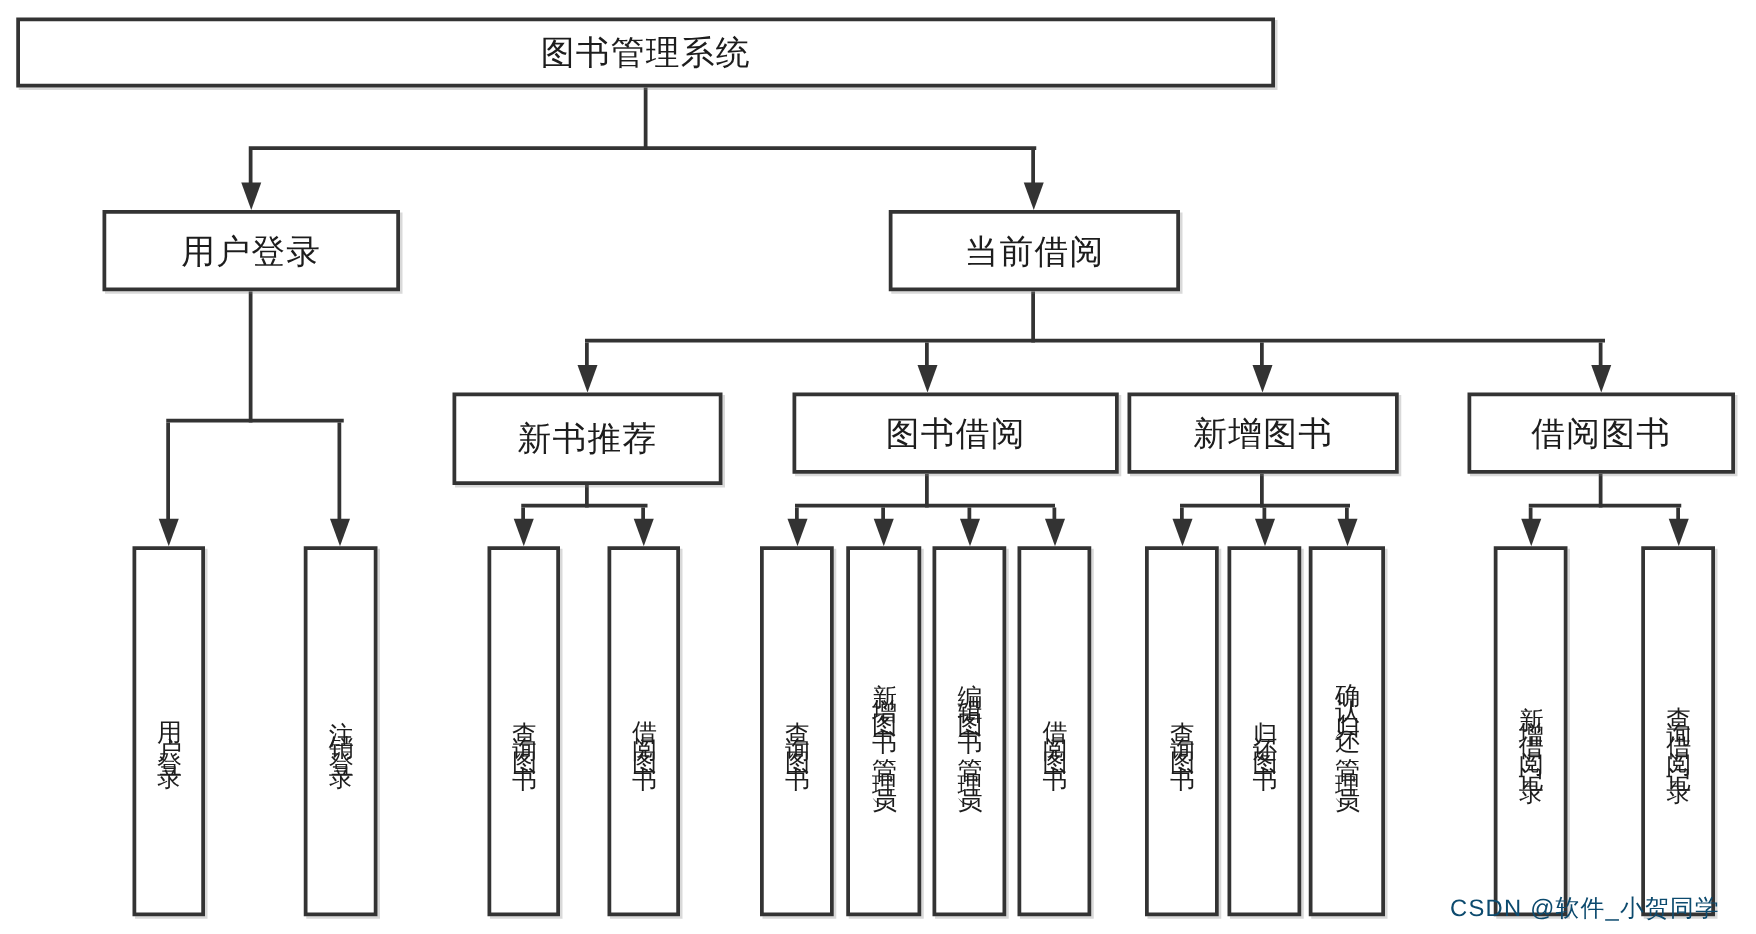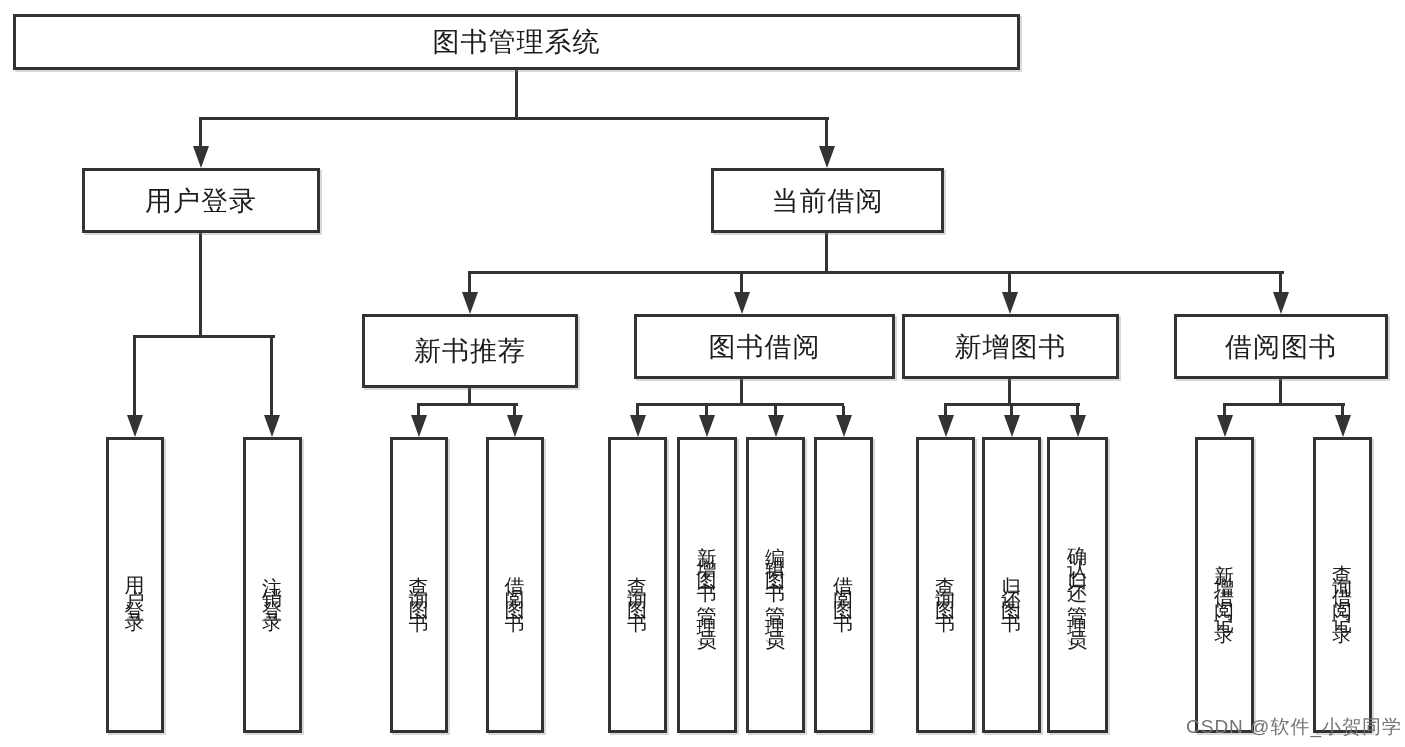--- a/index.html
+++ b/index.html
@@ -20,22 +20,22 @@
     writing-mode:vertical-rl; text-orientation:mixed;
     font-size:20px; letter-spacing:12px; line-height:1;
   }
   
   .h { position:absolute; height:3px; background:#333333; }
   .v { position:absolute; width:3px; background:#333333; }
   .a { position:absolute; width:0; height:0;
        border-left:8px solid transparent; border-right:8px solid transparent;
        border-top:22px solid #333333; }
   .watermark {
-    position:absolute; left:1186px; top:714px;
-    font-size:19px; letter-spacing:1px; color:#737373; white-space:nowrap;text-align:right;
+    position:absolute; left:1160px; top:714px;
+    font-size:19px; letter-spacing:1px; color:#0c4a6e; white-space:nowrap;text-align:right;
   }
 </style>
 </head>
 <body>
 
 <div class="canvas">
 
   <div class="v" style="left:515px;top:68px;height:52px"></div>
   <div class="h" style="left:199px;top:117px;width:630px"></div>
   <div class="v" style="left:199px;top:120px;height:28px"></div>

